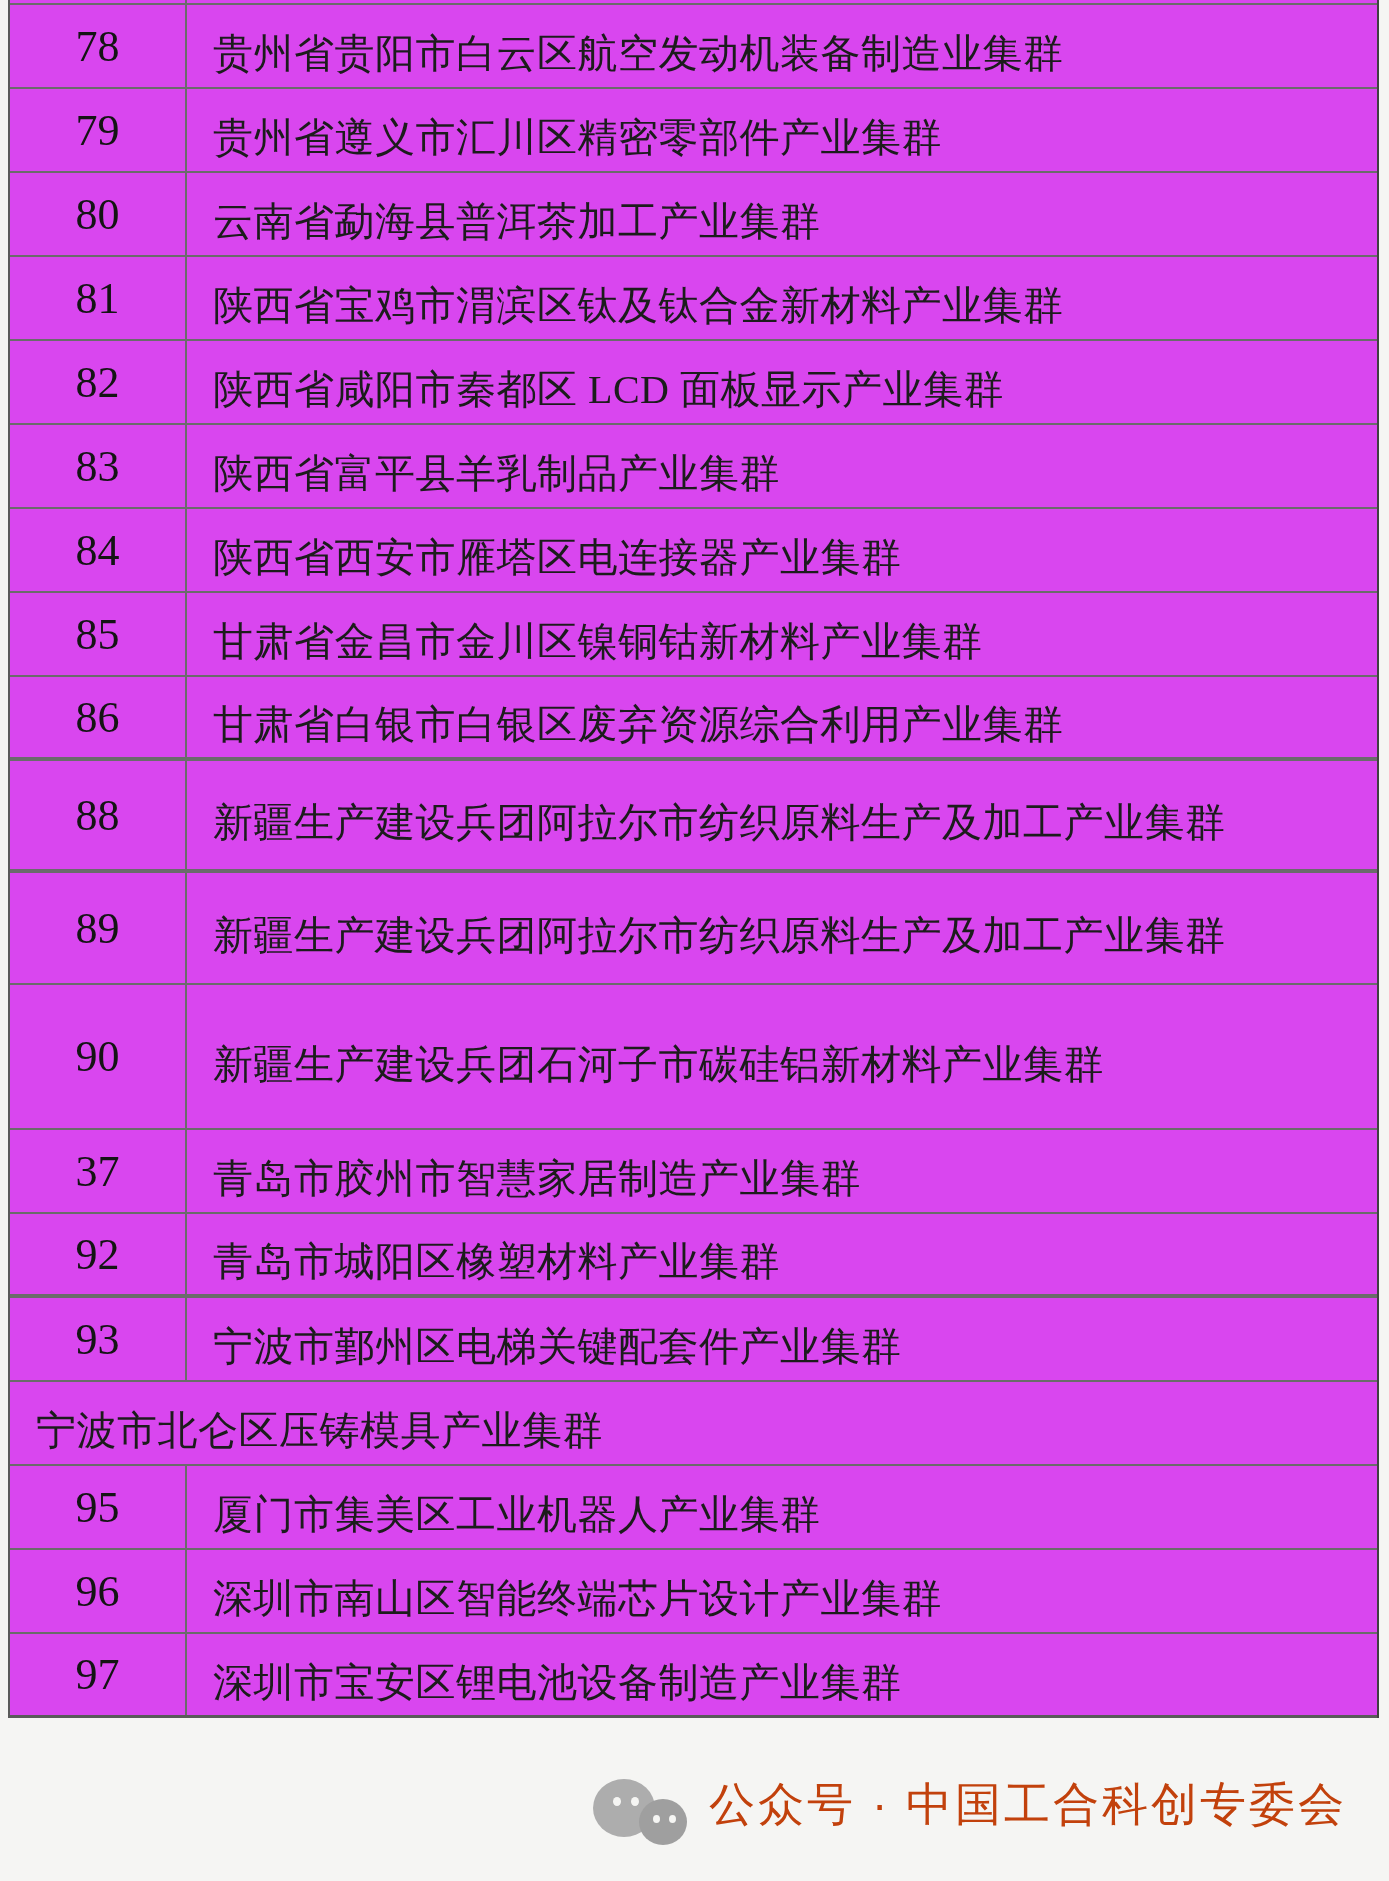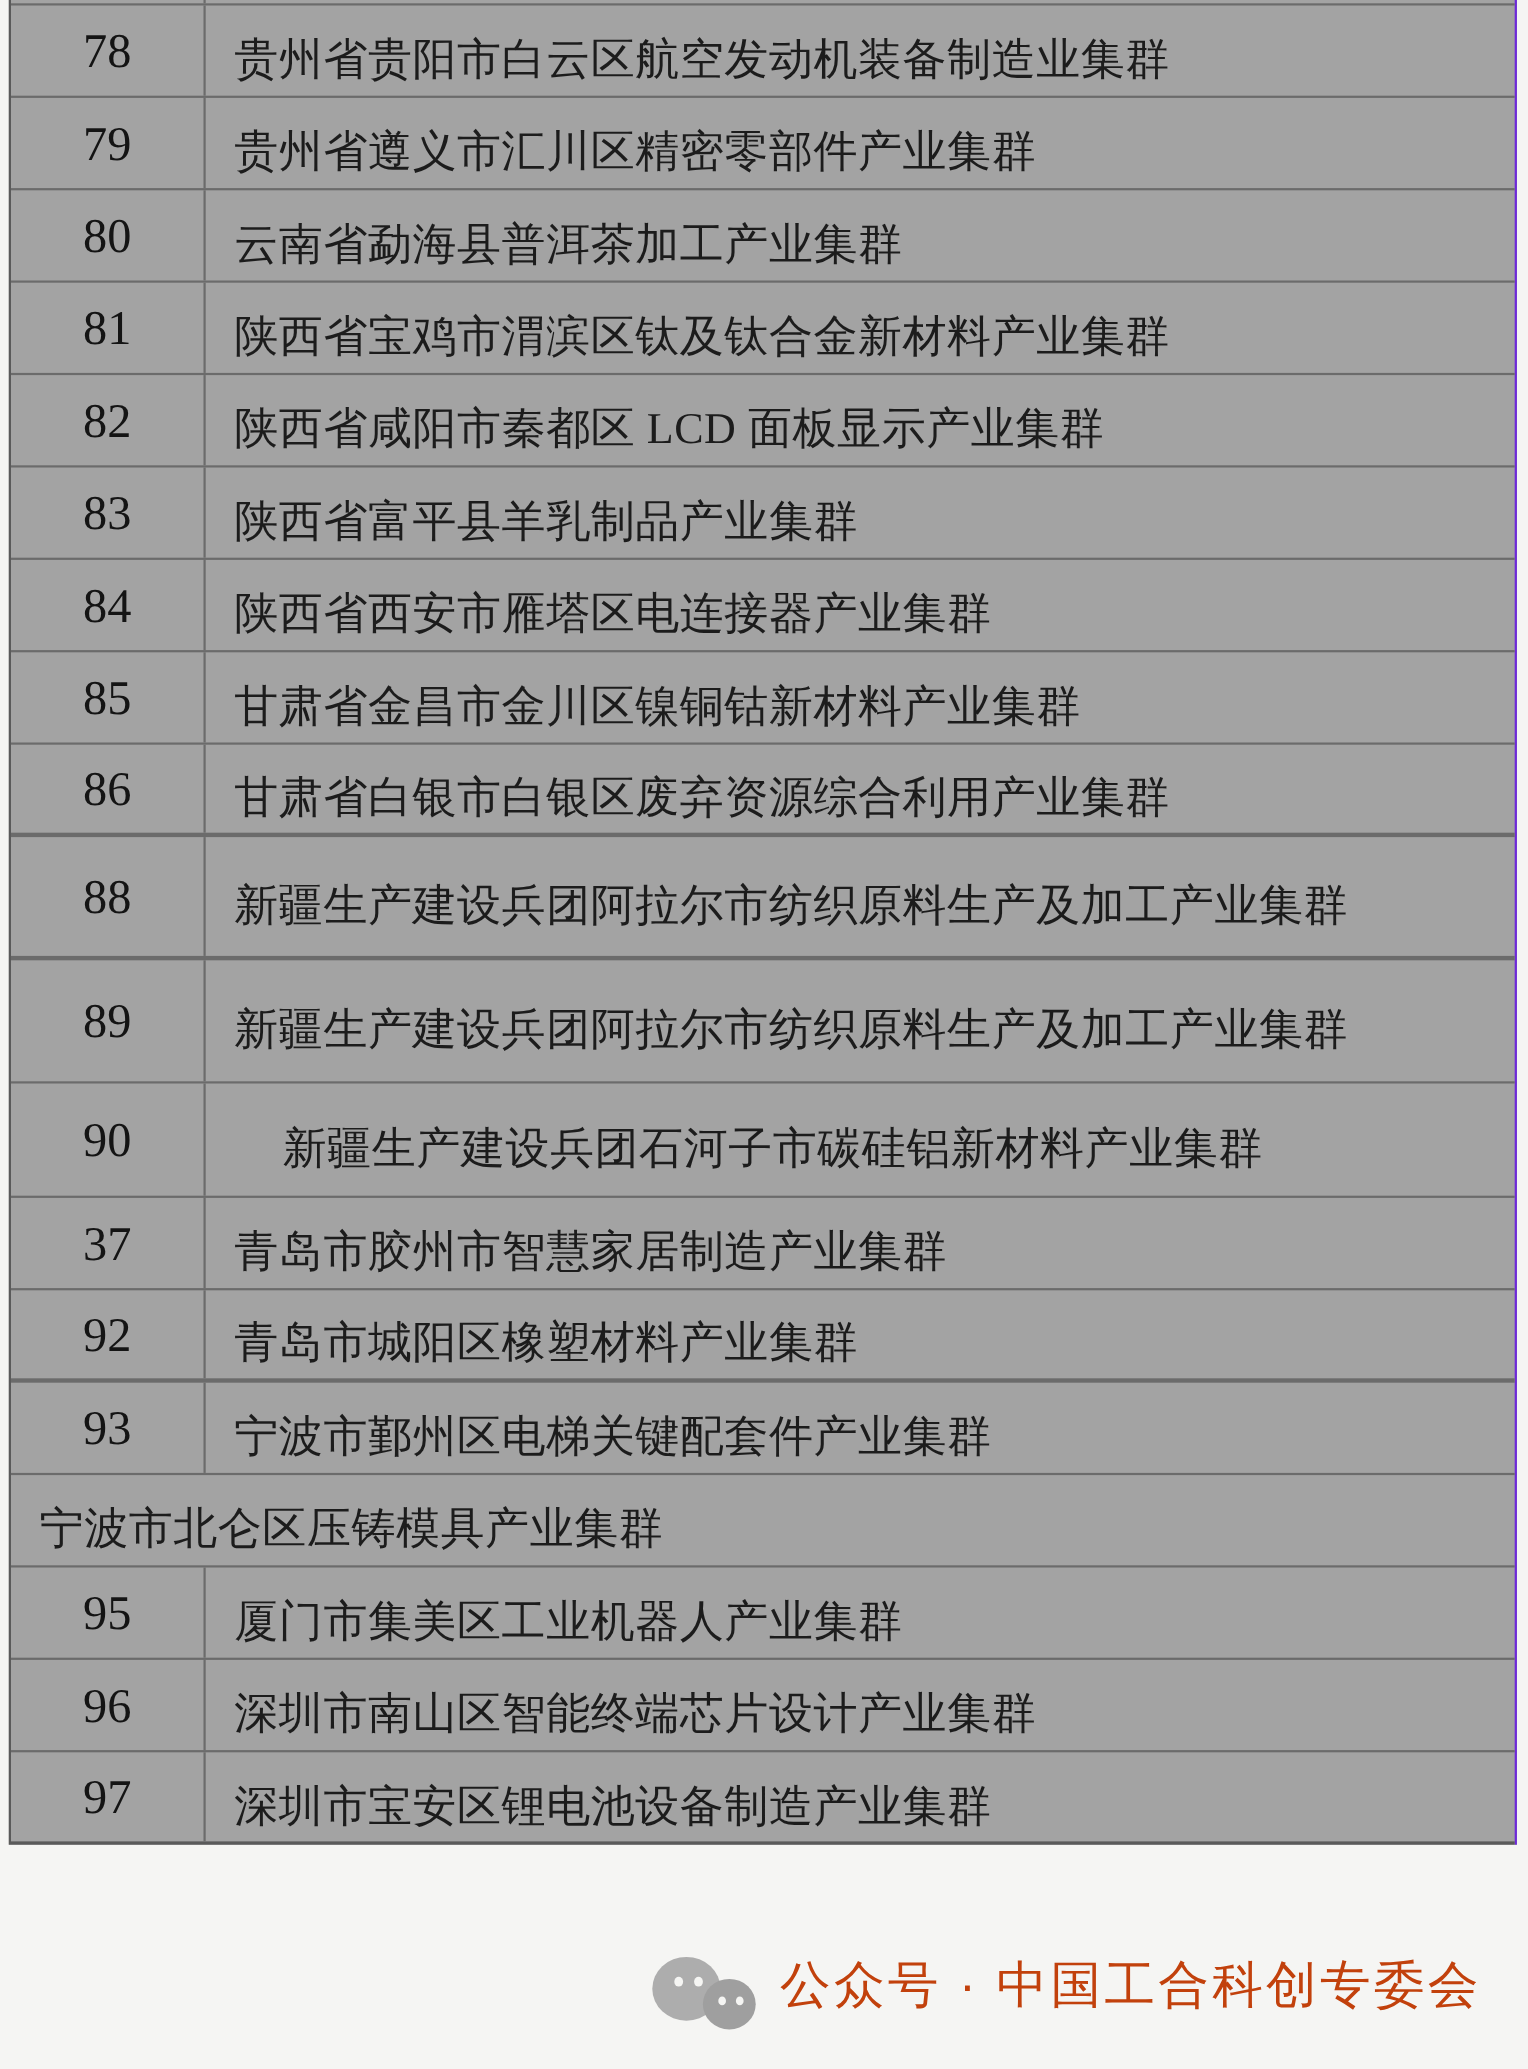--- a/index.html
+++ b/index.html
@@ -15,33 +15,33 @@
     font-family: "Liberation Serif", "DejaVu Serif", serif;
     color: #1f1f1f;
   }
   #doc-table {
     position: absolute;
     left: 8px;
     top: 0;
     width: 1371px;
     box-sizing: border-box;
     border-left: 2px solid #5a5a5a;
-    border-right: 2px solid #6d28d9;
-    background: #a3a3a3;
+    border-right: 2px solid #404040;
+    background: #d946ef;
   }
   .row {
     display: flex;
     box-sizing: border-box;
     border-bottom: 2px solid #6b6b6b;
     height: 84px;
   }
   .row.partial { height: 5px; }
   .row.h163 { height: 163px; }
   .row.h110 { height: 112px; }
-  .row.h114 { height: 104px; gap: 44px; }
+  .row.h114 { height: 145px; }
   .row.thick { border-bottom-width: 4px; }
   .row.last { border-bottom-width: 3px; border-bottom-color: #5a5a5a; }
   .cell-no {
     width: 177px;
     flex: 0 0 177px;
     box-sizing: border-box;
     border-right: 2px solid #6b6b6b;
     display: flex;
     align-items: center;
     justify-content: center;

